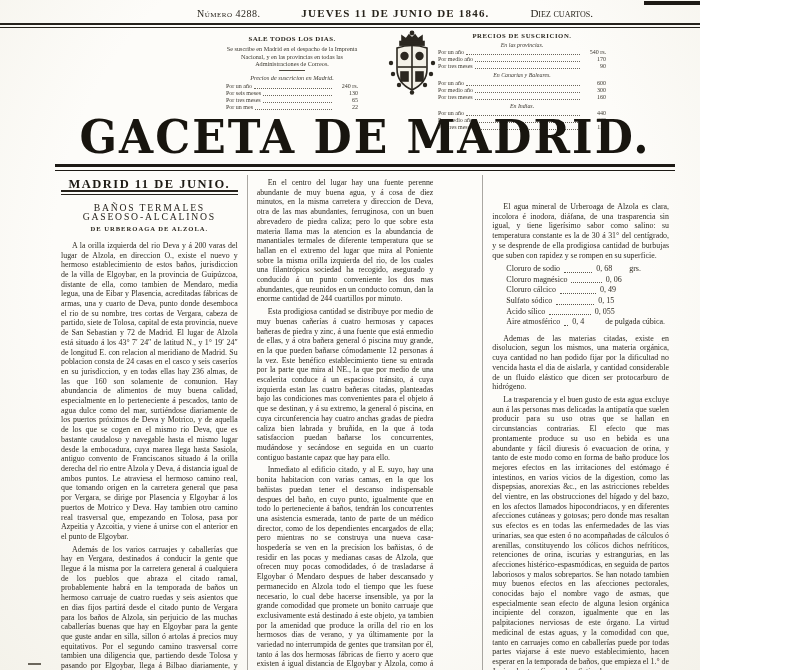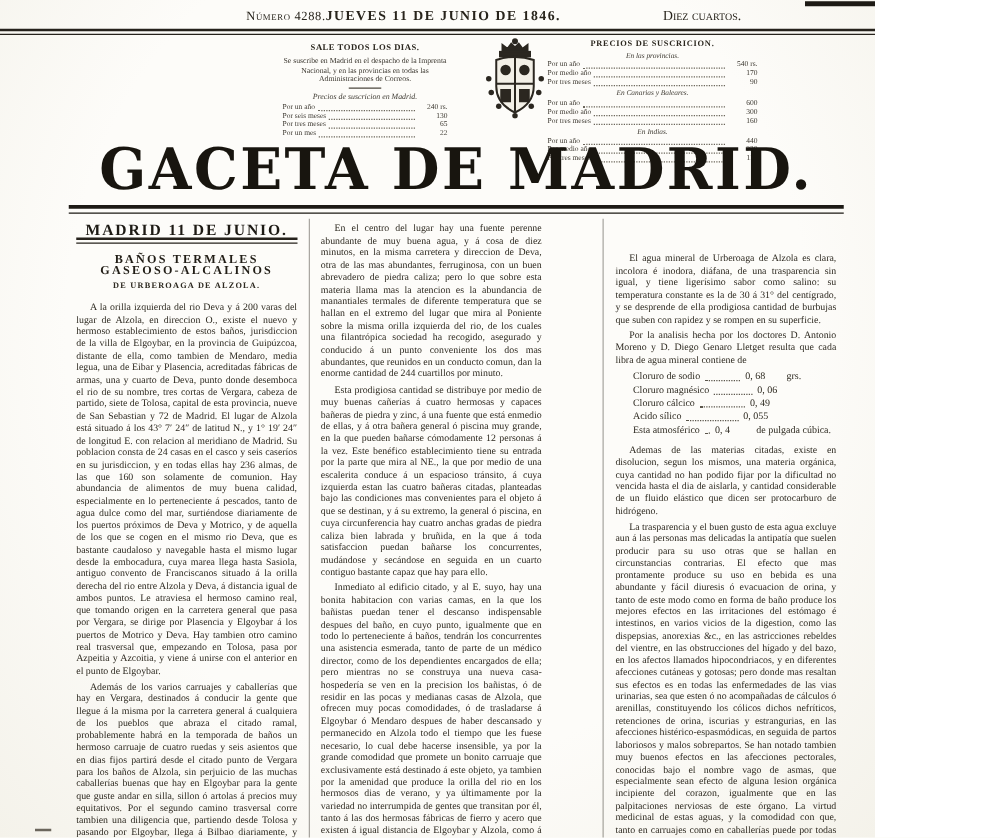--- a/index.html
+++ b/index.html
@@ -7,21 +7,21 @@
         background:#fbfaf5;
         background-image:radial-gradient(ellipse at 50% 40%, #fdfcf9 60%, #f4f2ea 100%);
         font-family:"Liberation Serif", serif;color:#28241c;}
   .bar{position:absolute;background:#1d1a15;height:4px;top:1px;}
   .bar.a{left:644px;width:64px;}
   .bar.b{left:720px;width:80px;top:2px;}
   .bar.c{left:770px;width:30px;top:9px;height:2px;}
   .content{padding:0 22px 0 52px;}
   .header-row{display:flex;align-items:baseline;padding-top:7px;}
   .issue{margin-left:145px;font-size:10px;font-variant:small-caps;letter-spacing:.5px;}
-  .date{flex:1;font-size:11px;font-weight:bold;letter-spacing:1.2px;}
+  .date{flex:1;text-align:center;font-size:11px;font-weight:bold;letter-spacing:1.2px;}
   .price{margin-right:85px;font-size:11px;font-variant:small-caps;}
   .header-rule{margin-top:4px;border-top:2px solid #26221c;border-bottom:1px solid #26221c;height:2px;}
   .masthead{position:relative;height:86px;}
   .mh-left{position:absolute;left:174px;top:7px;width:132px;text-align:center;
            font-size:6.2px;line-height:7.3px;color:#3c3830;}
   .mh-left .t{font-weight:bold;font-size:6.9px;letter-spacing:.4px;margin-bottom:3px;color:#2b271f;}
   .mini-rule{width:26px;border-top:1px solid #4c473e;margin:3px auto;}
   .pt{font-style:italic;font-size:6.3px;margin-bottom:2px;}
   .prow{display:flex;align-items:flex-end;font-size:6px;line-height:7px;text-align:left;}
   .prow .leader{flex:1;border-bottom:1px dotted #6b665b;margin:0 2px 1px;}
@@ -34,21 +34,21 @@
                 font-size:44px;line-height:46px;letter-spacing:2px;color:#18150f;
                 margin:0;transform:scaleY(1.04);}
   .title-rule{margin:4px auto 0;width:99%;border-top:3px solid #1d1a15;border-bottom:1px solid #1d1a15;height:3px;}
   .body-cols{display:flex;margin-top:4px;}
   .col{flex:1;padding:3px 9px 0;font-size:7.9px;line-height:9.7px;text-align:justify;color:#2e2a21;}
   .col + .col{border-left:1px solid rgba(45,40,32,.4);}
   .col p{margin:0 0 3px;text-indent:11px;}
   .dateline{text-align:center;font-weight:bold;font-size:12.5px;letter-spacing:1.5px;
             margin:2px 0 0;color:#1d1a14;}
   .dl-rule{border-top:2px solid #26221c;border-bottom:1px solid #26221c;height:2px;margin-bottom:8px;}
-  .art-title{text-align:center;font-weight:bold;font-size:9.7px;letter-spacing:1.8px;margin:0 0 2px;color:#221e17;}
+  .art-title{text-align:center;font-weight:normal;font-size:9.7px;letter-spacing:1.8px;margin:0 0 2px;color:#221e17;}
   .art-sub{text-align:center;font-weight:bold;font-size:6.6px;letter-spacing:1px;margin:0 0 7px;}
   .col3{padding-top:27px;margin-left:40px;}
   .chem{margin:4px 0 6px;padding-left:14px;}
   .crow{display:flex;align-items:flex-end;font-size:8px;line-height:10.6px;}
   .crow .leader{flex:1;border-bottom:1px dotted #5b564c;margin:0 4px 2px;max-width:110px;}
   .crow .val{min-width:30px;white-space:nowrap;}
   .crow .unit{margin-left:3px;white-space:nowrap;}
   .crow .sp{flex:1;}
   .end-rule{width:132px;border-top:2px solid #26221c;margin:9px auto 0;}
   .corner-mark{position:absolute;left:28px;bottom:5px;width:13px;height:2px;background:#6b665c;}
@@ -196,21 +196,20 @@
       </div>
 
       <div class="col col2">
         <p>En el centro del lugar hay una fuente perenne abundante de muy buena agua, y á cosa de diez minutos, en la misma carretera y direccion de Deva, otra de las mas abundantes, ferruginosa, con un buen abrevadero de piedra caliza; pero lo que sobre esta materia llama mas la atencion es la abundancia de manantiales termales de diferente temperatura que se hallan en el extremo del lugar que mira al Poniente sobre la misma orilla izquierda del rio, de los cuales una filantrópica sociedad ha recogido, asegurado y conducido á un punto conveniente los dos mas abundantes, que reunidos en un conducto comun, dan la enorme cantidad de 244 cuartillos por minuto.</p>
         <p>Esta prodigiosa cantidad se distribuye por medio de muy buenas cañerías á cuatro hermosas y capaces bañeras de piedra y zinc, á una fuente que está enmedio de ellas, y á otra bañera general ó piscina muy grande, en la que pueden bañarse cómodamente 12 personas á la vez. Este benéfico establecimiento tiene su entrada por la parte que mira al NE., la que por medio de una escalerita conduce á un espacioso tránsito, á cuya izquierda estan las cuatro bañeras citadas, planteadas bajo las condiciones mas convenientes para el objeto á que se destinan, y á su extremo, la general ó piscina, en cuya circunferencia hay cuatro anchas gradas de piedra caliza bien labrada y bruñida, en la que á toda satisfaccion puedan bañarse los concurrentes, mudándose y secándose en seguida en un cuarto contiguo bastante capaz que hay para ello.</p>
         <p>Inmediato al edificio citado, y al E. suyo, hay una bonita habitacion con varias camas, en la que los bañistas puedan tener el descanso indispensable despues del baño, en cuyo punto, igualmente que en todo lo perteneciente á baños, tendrán los concurrentes una asistencia esmerada, tanto de parte de un médico director, como de los dependientes encargados de ella; pero mientras no se construya una nueva casa-hospedería se ven en la precision los bañistas, ó de residir en las pocas y medianas casas de Alzola, que ofrecen muy pocas comodidades, ó de trasladarse á Elgoybar ó Mendaro despues de haber descansado y permanecido en Alzola todo el tiempo que les fuese necesario, lo cual debe hacerse insensible, ya por la grande comodidad que promete un bonito carruaje que exclusivamente está destinado á este objeto, ya tambien por la amenidad que produce la orilla del rio en los hermosos dias de verano, y ya últimamente por la variedad no interrumpida de gentes que transitan por él, tanto á las dos hermosas fábricas de fierro y acero que existen á igual distancia de Elgoybar y Alzola, como á los puertos próximos de Deva y Motrico. Los que fijen su residencia en Elgoybar hallarán buenas posadas públicas, y casas particulares muy cómodas y bien amuebladas, en las que serán servidos con todo aseo y amabilidad á precios equitativos, pero convencionales, en razon de sus exigencias, igualmente que los mejores paseos cubiertos que se conocen en el pais.</p>
       </div>
 
       <div class="col col3">
         <p>El agua mineral de Urberoaga de Alzola es clara, incolora é inodora, diáfana, de una trasparencia sin igual, y tiene ligerísimo sabor como salino: su temperatura constante es la de 30 á 31° del centígrado, y se desprende de ella prodigiosa cantidad de burbujas que suben con rapidez y se rompen en su superficie.</p>
-        <p>Por la analisis hecha por los doctores D. Antonio Moreno y D. Diego Genaro Lletget resulta que cada libra de agua mineral contiene de</p>
 
         <div class="chem">
           <div class="crow">
             <span class="lbl">Cloruro de sodio</span>
             <span class="leader"></span>
             <span class="val">0, 68</span>
             <span class="unit">grs.</span>
             <span class="sp"></span>
           </div>
           <div class="crow">
@@ -221,28 +220,35 @@
             <span class="sp"></span>
           </div>
           <div class="crow">
             <span class="lbl">Cloruro cálcico</span>
             <span class="leader"></span>
             <span class="val">0, 49</span>
             <span class="unit"></span>
             <span class="sp"></span>
           </div>
           <div class="crow">
+            <span class="lbl">Sulfato sódico</span>
+            <span class="leader"></span>
+            <span class="val">0, 15</span>
+            <span class="unit"></span>
+            <span class="sp"></span>
+          </div>
+          <div class="crow">
             <span class="lbl">Acido sílico</span>
             <span class="leader"></span>
             <span class="val">0, 055</span>
             <span class="unit"></span>
             <span class="sp"></span>
           </div>
           <div class="crow">
-            <span class="lbl">Esta atmosférico</span>
+            <span class="lbl">Aire atmosférico</span>
             <span class="leader"></span>
             <span class="val">0, 4</span>
             <span class="unit">de pulgada cúbica.</span>
             <span class="sp"></span>
           </div>
         </div>
 
         <p>Ademas de las materias citadas, existe en disolucion, segun los mismos, una materia orgánica, cuya cantidad no han podido fijar por la dificultad no vencida hasta el dia de aislarla, y cantidad considerable de un fluido elástico que dicen ser protocarburo de hidrógeno.</p>
         <p>La trasparencia y el buen gusto de esta agua excluye aun á las personas mas delicadas la antipatía que suelen producir para su uso otras que se hallan en circunstancias contrarias. El efecto que mas prontamente produce su uso en bebida es una abundante y fácil diuresis ó evacuacion de orina, y tanto de este modo como en forma de baño produce los mejores efectos en las irritaciones del estómago é intestinos, en varios vicios de la digestion, como las dispepsias, anorexias &amp;c., en las astricciones rebeldes del vientre, en las obstrucciones del hígado y del bazo, en los afectos llamados hipocondriacos, y en diferentes afecciones cutáneas y gotosas; pero donde mas resaltan sus efectos es en todas las enfermedades de las vias urinarias, sea que esten ó no acompañadas de cálculos ó arenillas, constituyendo los cólicos dichos nefríticos, retenciones de orina, iscurias y estrangurias, en las afecciones histérico-espasmódicas, en seguida de partos laboriosos y malos sobrepartos. Se han notado tambien muy buenos efectos en las afecciones pectorales, conocidas bajo el nombre vago de asmas, que especialmente sean efecto de alguna lesion orgánica incipiente del corazon, igualmente que en las palpitaciones nerviosas de este órgano. La virtud medicinal de estas aguas, y la comodidad con que, tanto en carruajes como en caballerías puede por todas partes viajarse á este nuevo establecimiento, hacen esperar en la temporada de baños, que empieza el 1.° de Junio hasta fines de Setiembre, una numerosa concurrencia.</p>
         <div class="end-rule"></div>

